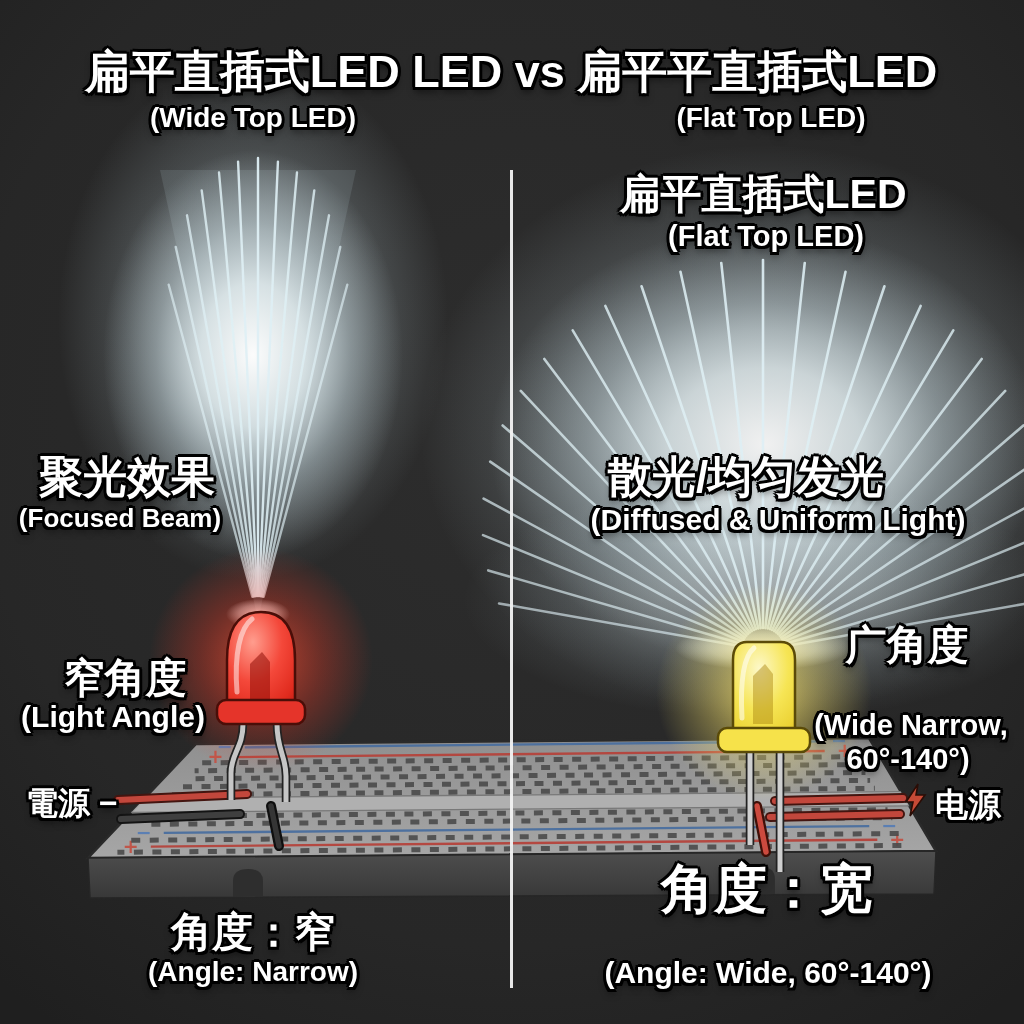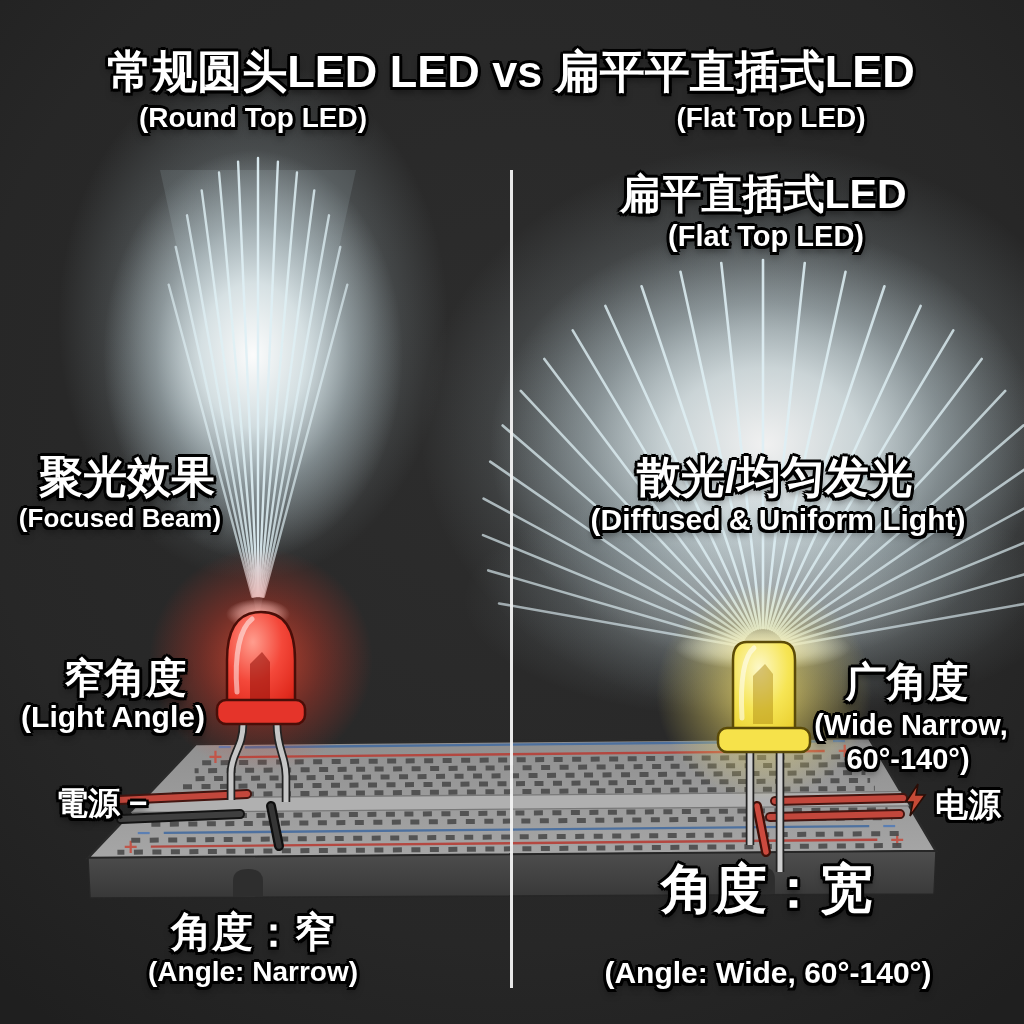--- a/index.html
+++ b/index.html
@@ -4,21 +4,21 @@
 <style>
   html,body{margin:0;padding:0;background:#1c1c1c;}
   .stage{position:relative;width:1024px;height:1024px;overflow:hidden;
          background:#272727;font-family:"Liberation Sans","DejaVu Sans",sans-serif;}
   .stage svg.scene{position:absolute;left:0;top:0;}
   .t{position:absolute;color:#fff;font-weight:700;white-space:nowrap;
      transform:translateX(-50%);line-height:1.08;
      text-shadow:-2.5px -2.5px 0 #000,2.5px -2.5px 0 #000,-2.5px 2.5px 0 #000,
                  2.5px 2.5px 0 #000,-3px 0 0 #000,3px 0 0 #000,0 -3px 0 #000,
                  0 3px 0 #000,0 5px 7px rgba(0,0,0,.55);}
-  .t.anchor-left{transform:none;margin-left:30px;}
+  .t.anchor-left{transform:none;}
   .power-right{position:absolute;left:903px;top:783px;display:flex;align-items:flex-start;gap:7px;}
   .power-right .label{color:#fff;font-weight:700;font-size:33px;
      text-shadow:-2.5px -2.5px 0 #000,2.5px -2.5px 0 #000,-2.5px 2.5px 0 #000,
                  2.5px 2.5px 0 #000,-3px 0 0 #000,3px 0 0 #000,0 -3px 0 #000,0 3px 0 #000;}
 </style>
 </head>
 <body>
 
 <div class="stage">
 
@@ -205,37 +205,37 @@
     <path d="M780,750 L780,872" fill="none" stroke="#cfcfcf" stroke-width="5"></path>
     <path d="M733,730 L733,660 Q733,642 747,642 L781,642 Q795,642 795,660 L795,730 Z" fill="url(#gYelBody)" stroke="#5a4a08" stroke-width="2.5"></path>
     <path d="M753,724 L753,676 L765,664 L773,674 L773,724 Z" fill="#a8830e" opacity=".45"></path>
     <path d="M742,718 C740,680 744,656 754,648" stroke="#ffffff" stroke-width="5" stroke-linecap="round" fill="none" opacity=".55"></path>
     <rect x="718" y="728" width="92" height="24" rx="9" fill="#f6e24a" stroke="#5a4a08" stroke-width="2.5"></rect>
   </g>
 
   <rect x="510" y="170" width="3" height="818" fill="#f2f2f2" opacity=".95"></rect>
 </svg>
 
-<div class="t" style="left:511px;top:48px;font-size:45px">常规圆头LED LED vs 扁平平直插式LED</div>
-<div class="t" style="left:253px;top:103px;font-size:28px">(Round Top LED)</div>
+<div class="t" style="left:511px;top:48px;font-size:45px">扁平直插式LED LED vs 扁平平直插式LED</div>
+<div class="t" style="left:253px;top:103px;font-size:28px">(Wide Top LED)</div>
 <div class="t" style="left:771px;top:103px;font-size:28px">(Flat Top LED)</div>
 
 <div class="t" style="left:763px;top:172px;font-size:41px">扁平直插式LED</div>
 <div class="t" style="left:766px;top:221px;font-size:29px">(Flat Top LED)</div>
 
 <div class="t" style="left:127px;top:453px;font-size:44px">聚光效果</div>
 <div class="t" style="left:120px;top:504px;font-size:26px">(Focused Beam)</div>
 
-<div class="t" style="left:775px;top:453px;font-size:44px">散光/均匀发光</div>
+<div class="t" style="left:746px;top:453px;font-size:44px">散光/均匀发光</div>
 <div class="t" style="left:778px;top:504px;font-size:30px">(Diffused &amp; Uniform Light)</div>
 
 <div class="t" style="left:125px;top:656px;font-size:41px">窄角度</div>
 <div class="t" style="left:113px;top:701px;font-size:30px">(Light Angle)</div>
 
-<div class="t" style="left:907px;top:660px;font-size:41px">广角度</div>
+<div class="t" style="left:907px;top:623px;font-size:41px">广角度</div>
 <div class="t" style="left:911px;top:710px;font-size:29px">(Wide Narrow,</div>
 <div class="t" style="left:908px;top:744px;font-size:29px">60°-140°)</div>
 
 <div class="t anchor-left" style="left:26px;top:786px;font-size:32px">電源 −</div>
 
 <div class="power-right">
   <svg width="25" height="34" viewBox="0 0 25 34">
     <path d="M15,1 L3,19 L10,19 L7,33 L22,12 L13,12 Z" fill="#c74a36" stroke="#2a0d06" stroke-width="1.6"></path>
   </svg>
   <span class="label">电源</span>

